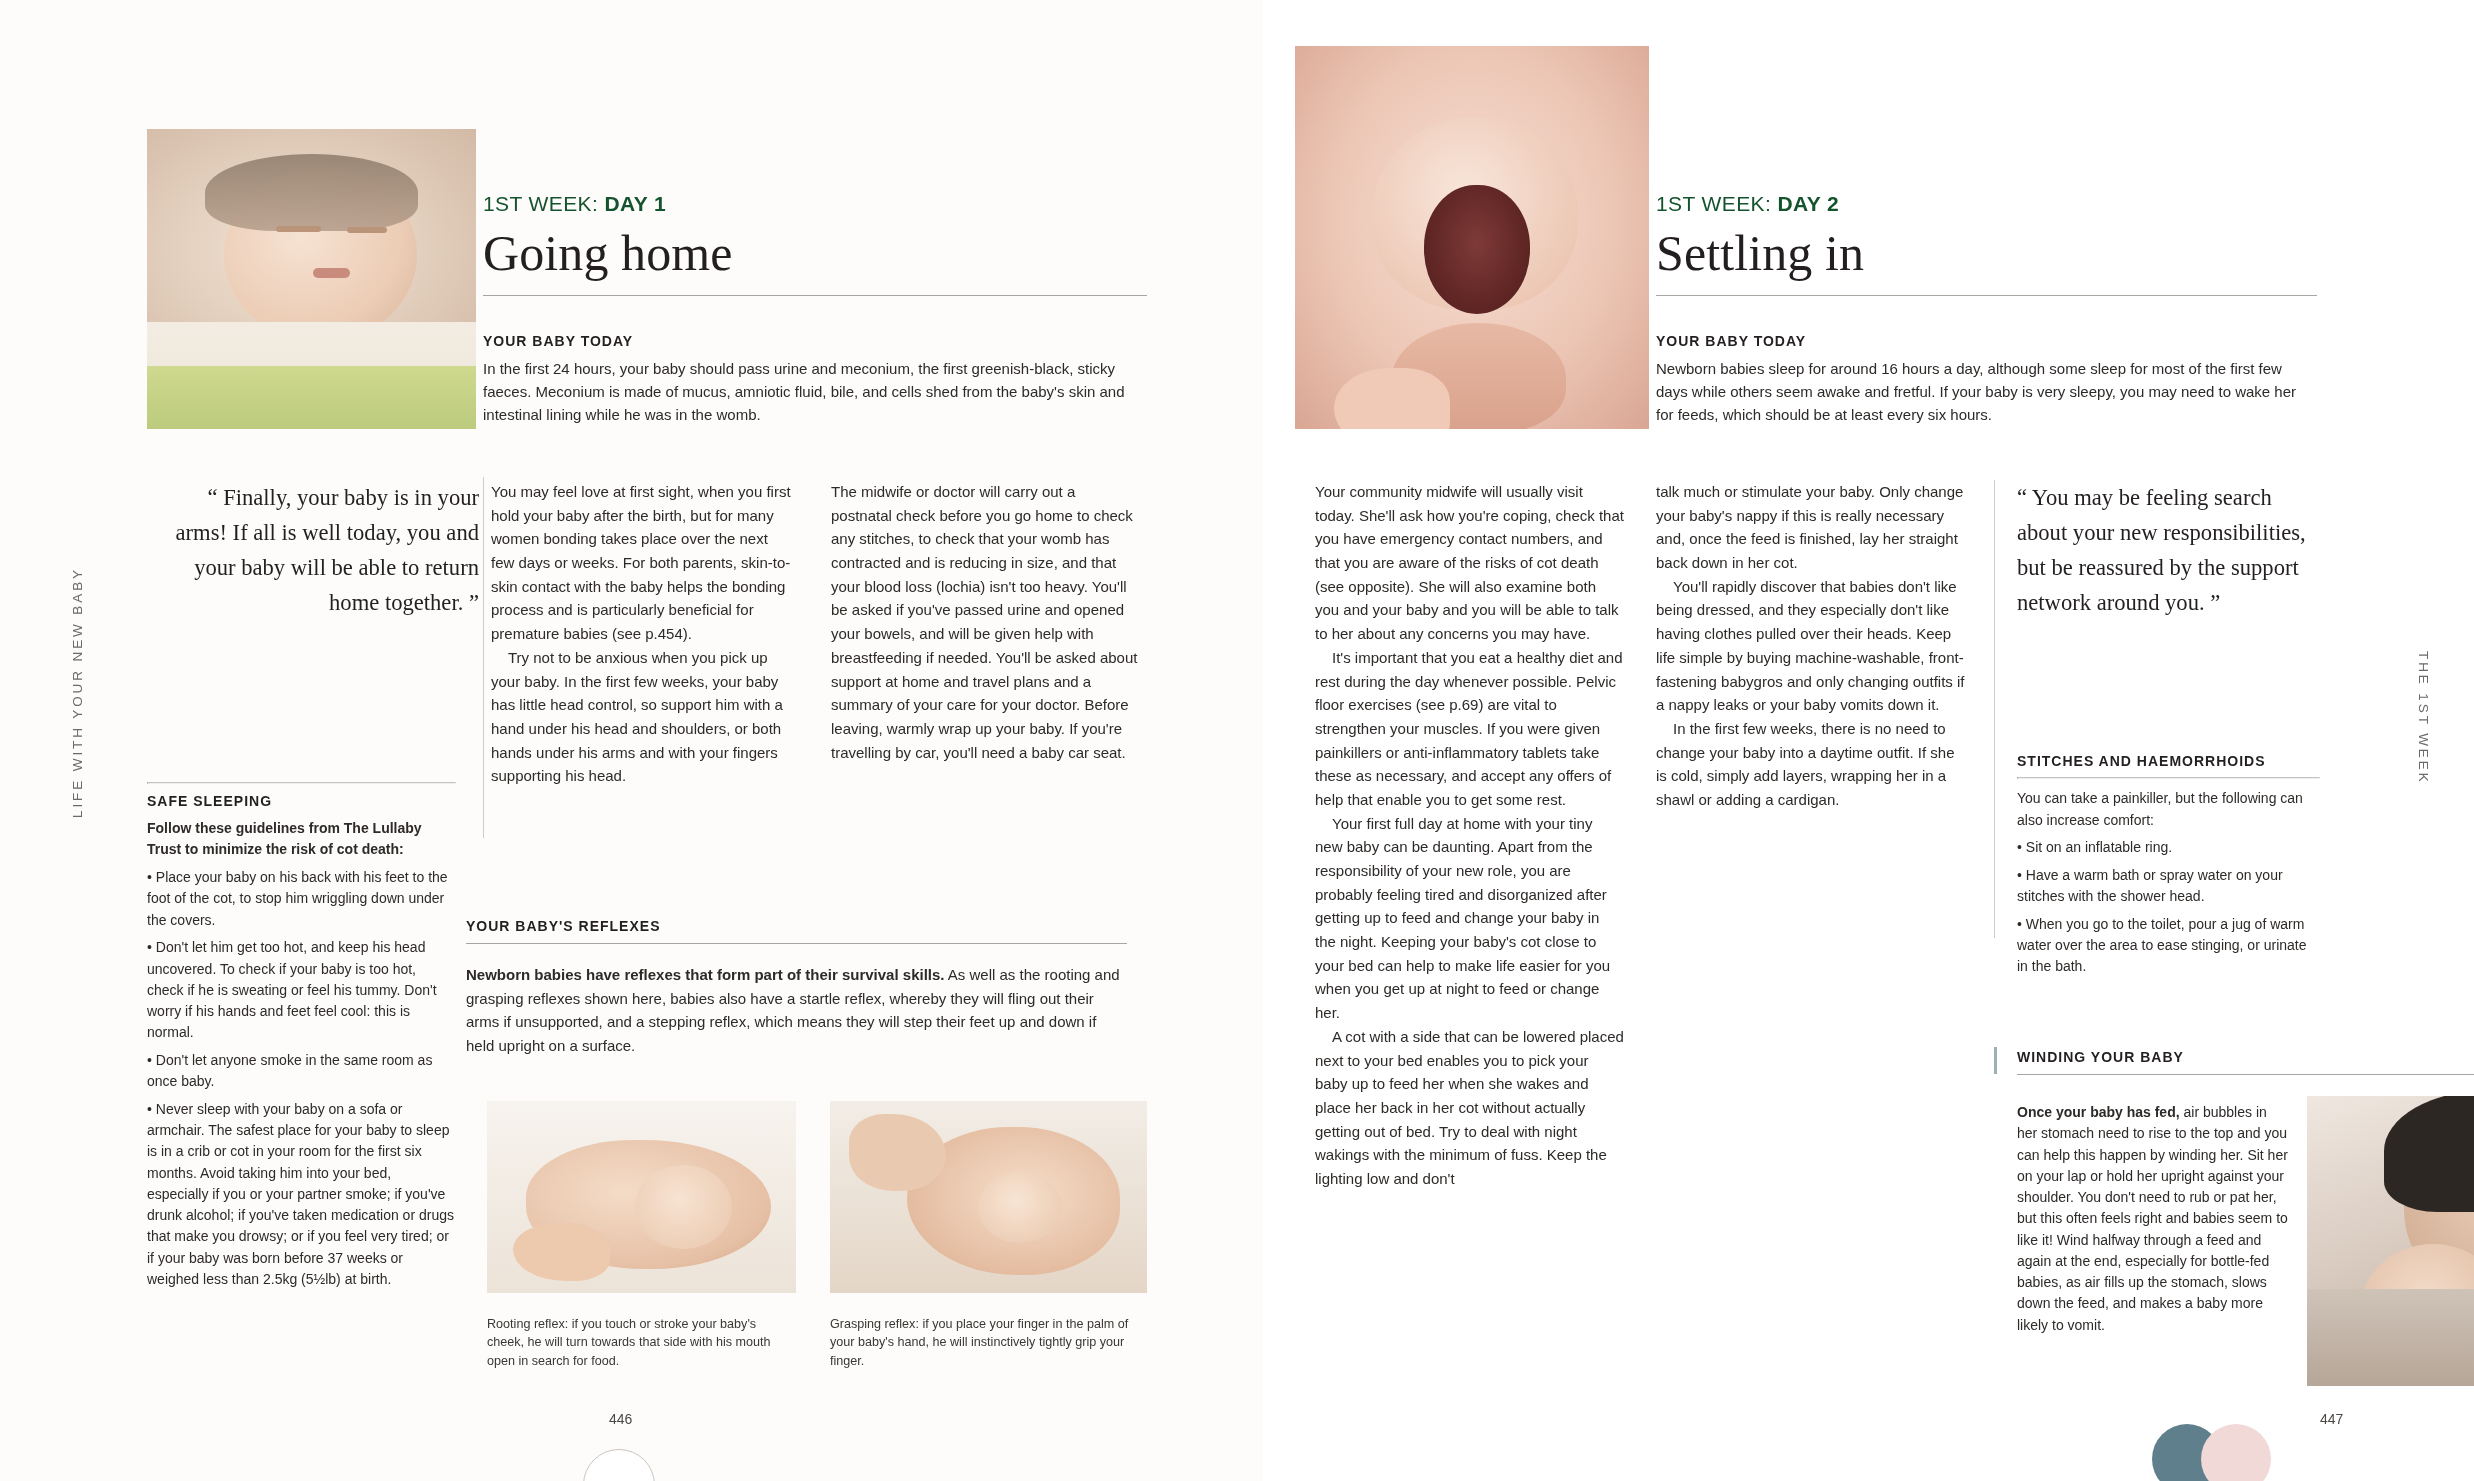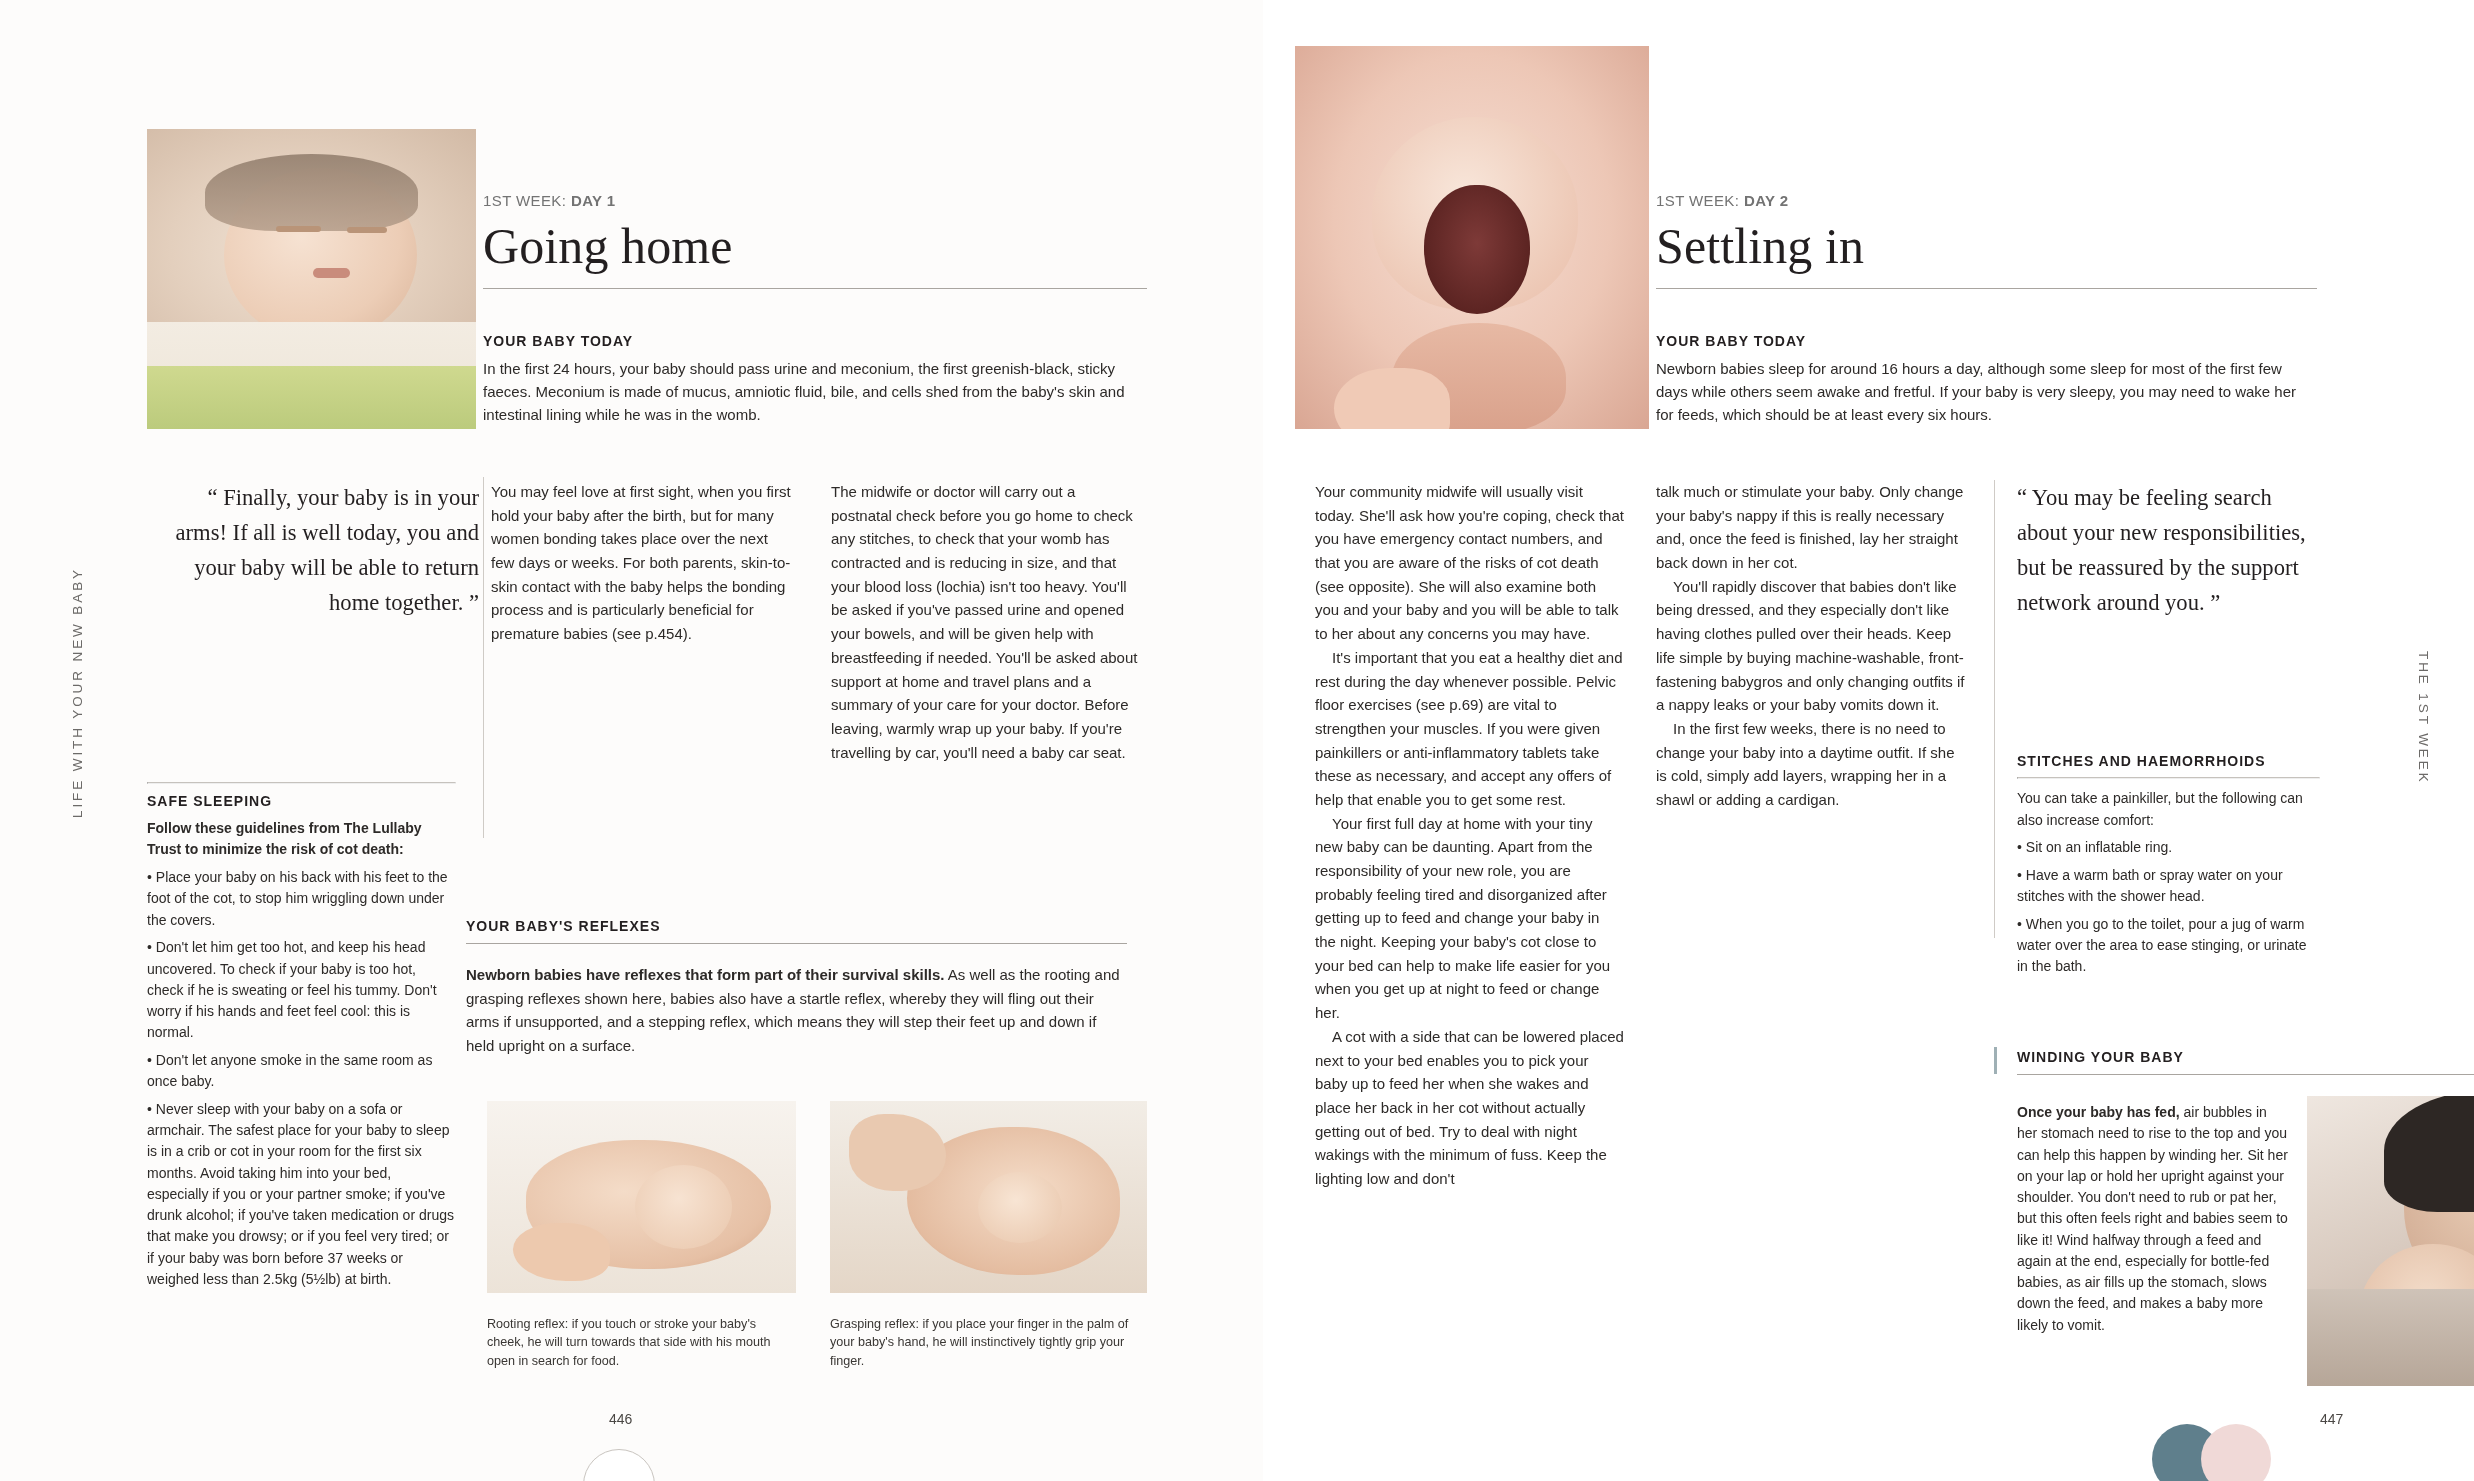--- a/index.html
+++ b/index.html
@@ -67,23 +67,23 @@
     overflow: hidden;
     background: linear-gradient(150deg,#f0dfd7 0%,#e3c3b6 45%,#d0a294 100%);
   }
   .baby-face {
     position: absolute;
     border-radius: 50%;
   }
 
   .header-block { position: absolute; }
   .kicker {
-    font-size: 15px;
+    font-size: 21px;
     letter-spacing: 0.4px;
-    color: #737373;
+    color: #14532d;
     margin-bottom: 11.6px;
   }
   .kicker b { font-weight: bold; }
   .title {
     font-family: "Liberation Serif", serif;
     font-size: 50px;
     font-weight: normal;
     line-height: 1;
     letter-spacing: 0.1px;
     color: #231f20;
@@ -217,20 +217,21 @@
           <li>Don't let anyone smoke in the same room as once baby.</li>
           <li>Never sleep with your baby on a sofa or armchair. The safest place for your baby to sleep is in a crib or cot in your room for the first six months. Avoid taking him into your bed, especially if you or your partner smoke; if you've drunk alcohol; if you've taken medication or drugs that make you drowsy; or if you feel very tired; or if your baby was born before 37 weeks or weighed less than 2.5kg (5½lb) at birth.</li>
         </ul>
       </div>
     </div>
 
     <div class="hairline-v" style="left:483px;top:477px;height:361px;"></div>
 
     <div class="col-text" style="position:absolute;left:491px;top:480px;width:303px;">
       <p>You may feel love at first sight, when you first hold your baby after the birth, but for many women bonding takes place over the next few days or weeks. For both parents, skin-to-skin contact with the baby helps the bonding process and is particularly beneficial for premature babies (see p.454).</p>
+      <p>Try not to be anxious when you pick up your baby. In the first few weeks, your baby has little head control, so support him with a hand under his head and shoulders, or both hands under his arms and with your fingers supporting his head.</p>
     </div>
 
     <div class="col-text" style="position:absolute;left:831px;top:480px;width:309px;">
       <p>The midwife or doctor will carry out a postnatal check before you go home to check any stitches, to check that your womb has contracted and is reducing in size, and that your blood loss (lochia) isn't too heavy. You'll be asked if you've passed urine and opened your bowels, and will be given help with breastfeeding if needed. You'll be asked about support at home and travel plans and a summary of your care for your doctor. Before leaving, warmly wrap up your baby. If you're travelling by car, you'll need a baby car seat.</p>
     </div>
 
     <div style="position:absolute;left:466px;top:918px;width:661px;">
       <div class="sec-label">YOUR BABY'S REFLEXES</div>
       <hr class="rule" style="margin-top:9px;">
       <div class="col-text" style="margin-top:19px;">

